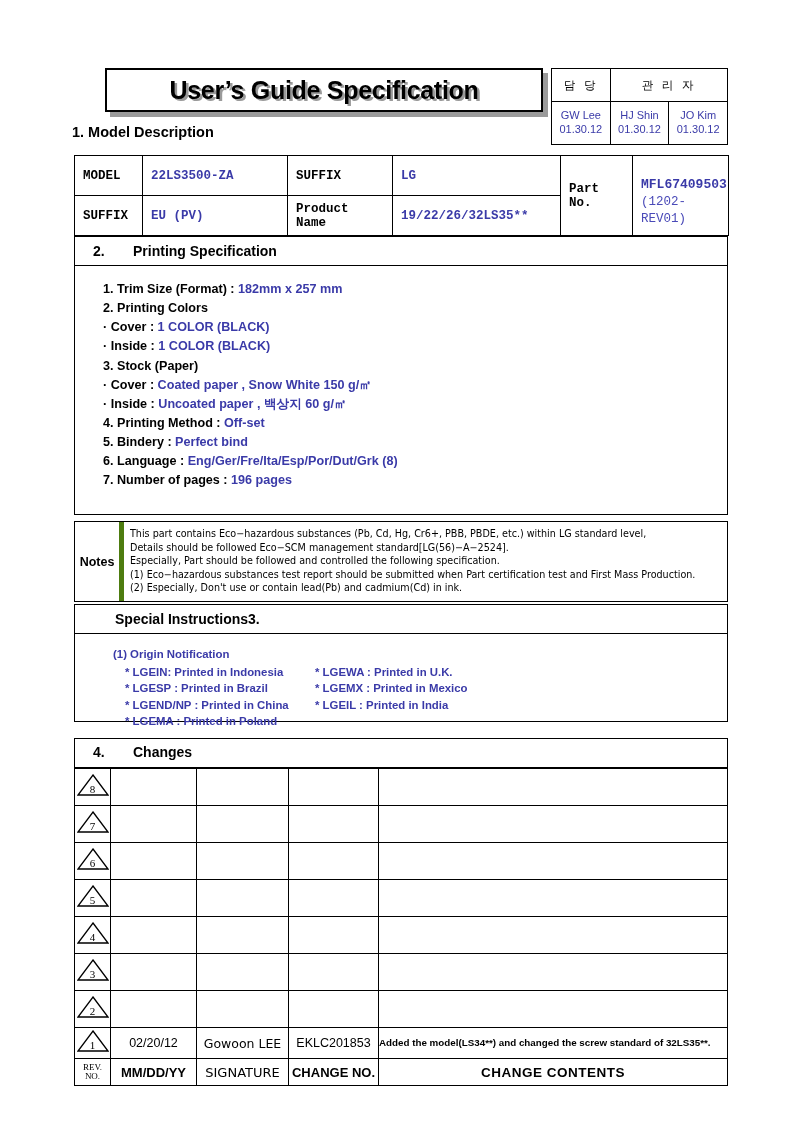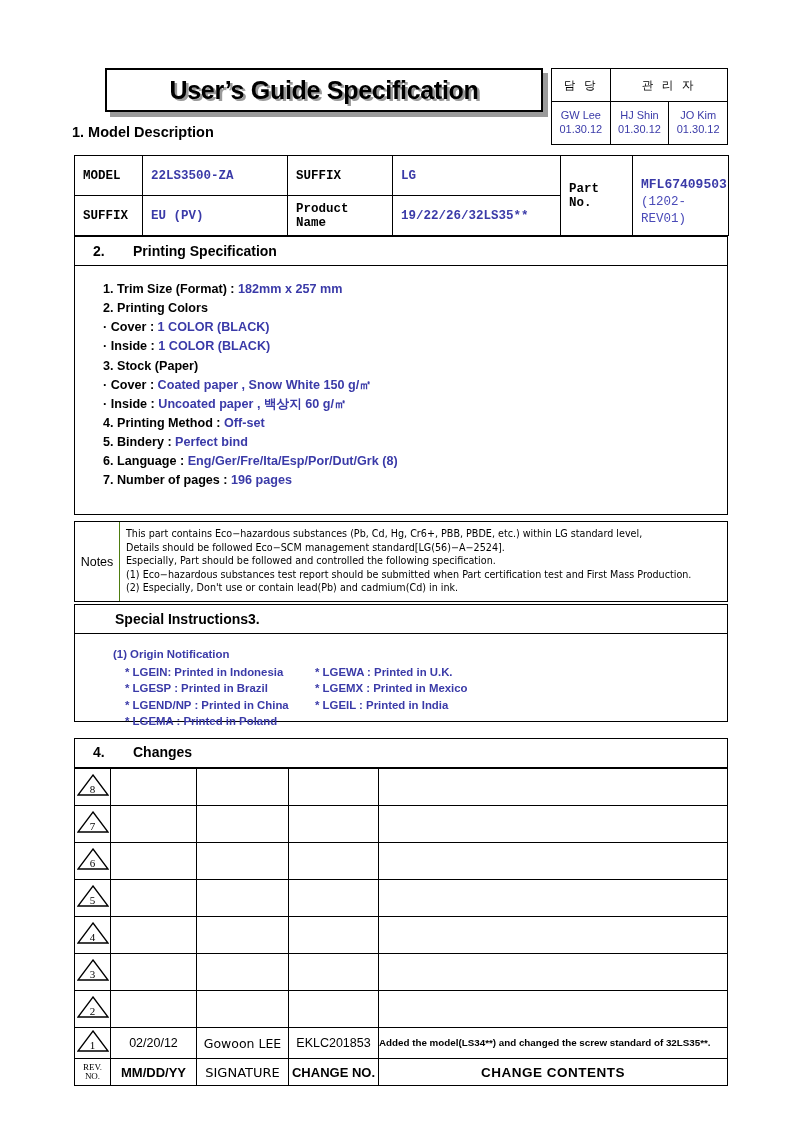--- a/index.html
+++ b/index.html
@@ -143,26 +143,26 @@
   
   #notes-block {
     top: 521px;
     height: 81px;
     display: flex;
     align-items: stretch;
   }
   #notes-label {
     width: 44px;
     flex: 0 0 44px;
-    border-right: 1px solid #4d7c0f;
+    border-right: 5px solid #4d7c0f;
     display: flex;
     align-items: center;
     justify-content: center;
     font-size: 12.5px;
-    font-weight: normal;
+    font-weight: bold;
   }
   #notes-body {
     flex: 1;
     padding: 5px 6px 0 6px;
     font-size: 9.6px;
     line-height: 1.42;
     font-family: "DejaVu Sans", sans-serif;
   }
   #notes-body .nl { white-space: nowrap; }
 

